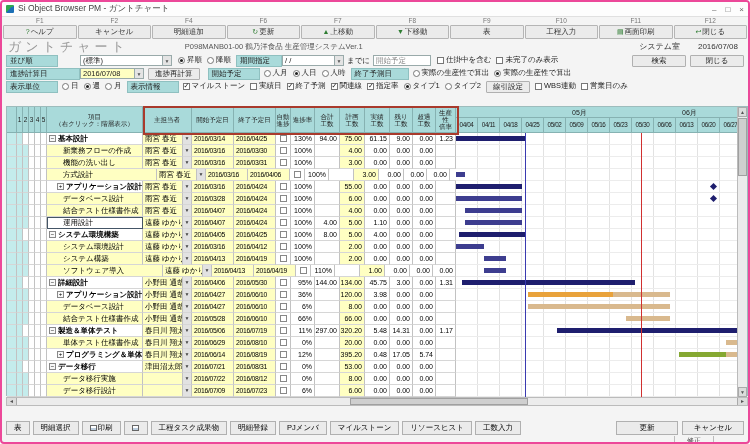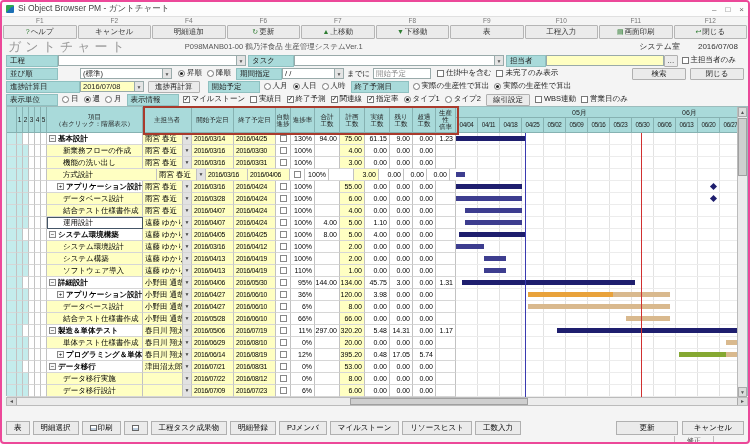--- a/index.html
+++ b/index.html
@@ -139,37 +139,20 @@
     </div>
 
   <div class="pagehead">
     <span class="ptitle">ガントチャート</span>
     <span class="pproj">P098MANB01-00 鶴乃洋食品 生産管理システムVer.1</span>
     <span class="pdept">システム室</span>
     <span class="pdate">2016/07/08</span>
   </div>
 
   <div class="filters">
-    <div class="frow">
-      <span class="lbl" style="width:52px">工程</span>
-      <span class="inp" style="width:188px">
-          <span class="dda">▼</span>
-        </span>
-      <span class="lbl" style="width:46px;margin-left:2px">タスク</span>
-      <span class="inp" style="width:210px">
-          <span class="dda">▼</span>
-        </span>
-      <span class="lbl" style="width:40px;margin-left:2px">担当者</span>
-      <span class="inp yel" style="width:118px"></span>
-      <span class="btn" style="padding:0 2px">…</span>
-      <span style="margin-left:4px"><span class="copt">
-            <span class="cb"></span>
-            <span>主担当者のみ</span>
-          </span></span>
-    </div>
     <div class="frow">
       <span class="lbl" style="width:52px">並び順</span>
       <span class="inp" style="width:92px;margin-left:22px"><span>(標準)</span><span class="dda">▼</span></span>
       <span style="margin-left:6px"><span class="ropt">
             <span class="rb on"></span>
             <span>昇順</span>
           </span><span class="ropt">
             <span class="rb"></span>
             <span>降順</span>
           </span></span>
@@ -535,21 +518,21 @@
             <div class="c num" style="width:23px;flex:none">0.00</div>
             <div class="c num" style="width:20px;flex:none"></div>
           </div>
           <div class="grow">
             <div class="c lvl onn" style="width:10px;flex:none"></div>
             <div class="c lvl onn" style="width:6px;flex:none"></div>
             <div class="c lvl onn" style="width:6px;flex:none"></div>
             <div class="c lvl" style="width:6px;flex:none"></div>
             <div class="c lvl" style="width:6px;flex:none"></div>
             <div class="c lvl" style="width:6px;flex:none"></div>
-            <div class="c namec" style="width:96px;flex:none">ソフトウェア導入</div>
+            <div class="c namec" style="width:116px;flex:none">ソフトウェア導入</div>
             <div class="c perc" style="width:40px;flex:none">遠藤 ゆかり</div>
             <div class="c arrc" style="width:9px;flex:none">▼</div>
             <div class="c datec" style="width:42px;flex:none">2016/04/13</div>
             <div class="c datec" style="width:42px;flex:none">2016/04/19</div>
             <div class="c chkc" style="width:15px;flex:none">
               <i></i>
             </div>
             <div class="c num" style="width:24px;flex:none">110%</div>
             <div class="c num" style="width:25px;flex:none"></div>
             <div class="c num yel" style="width:25px;flex:none">1.00</div>

